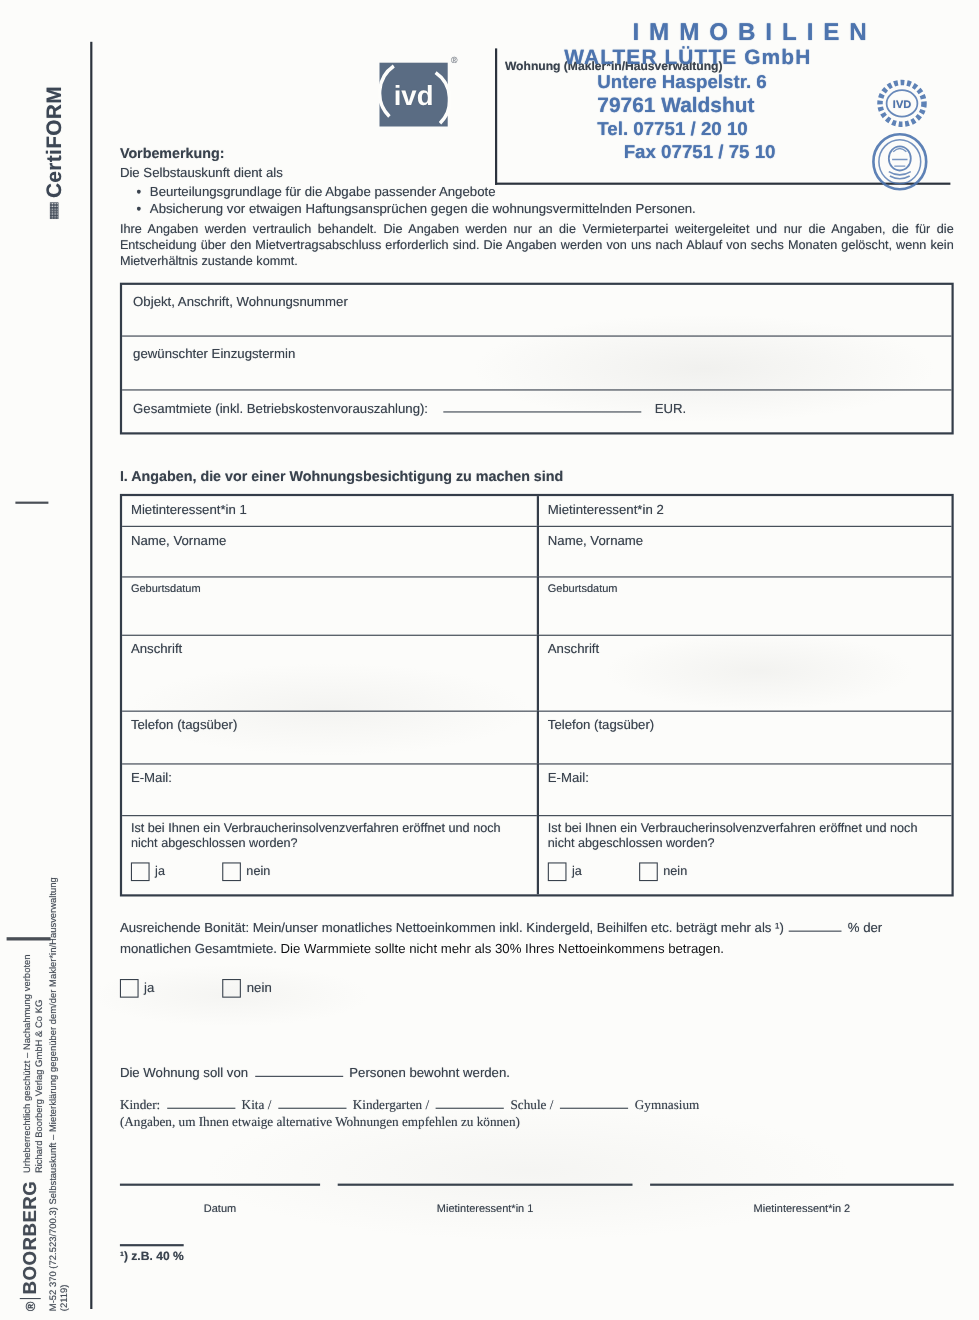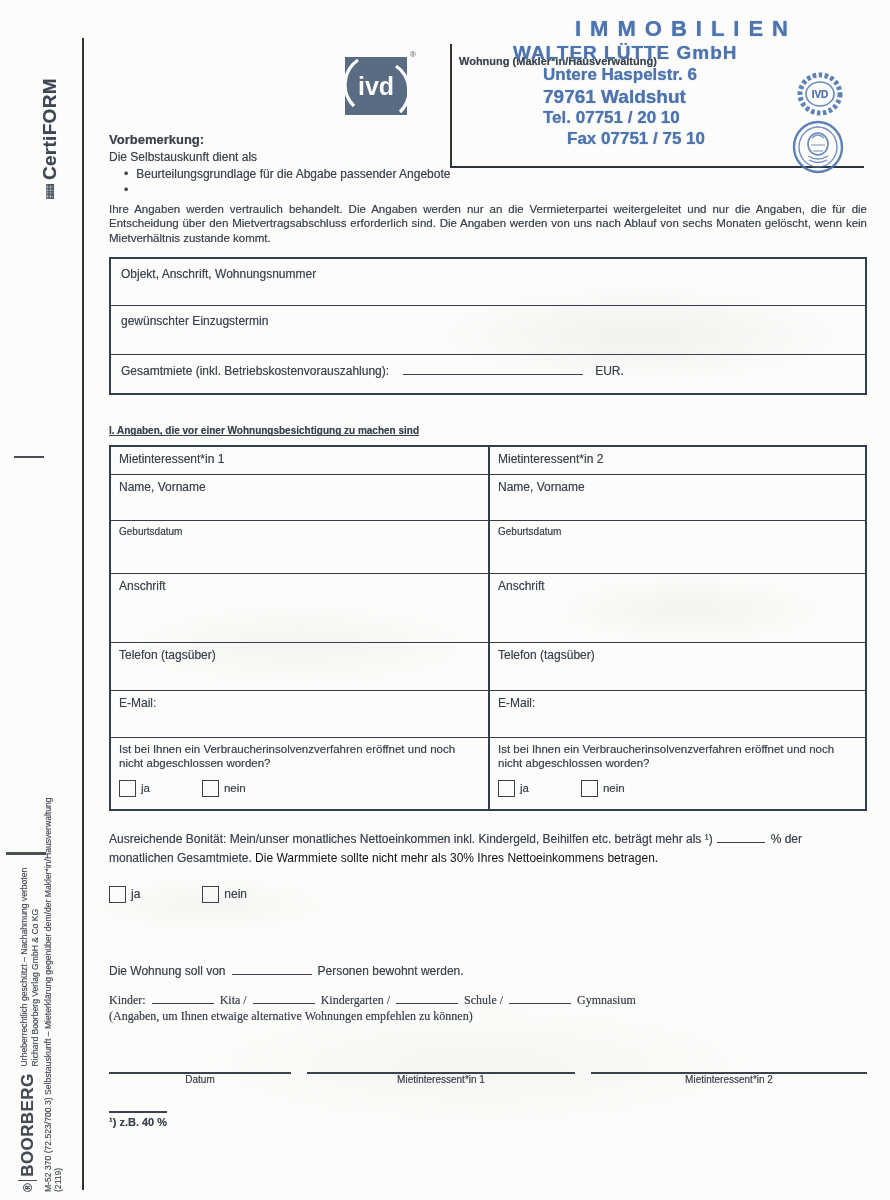--- a/index.html
+++ b/index.html
@@ -70,21 +70,21 @@
   .ob-r1{height:38px;}
   .ob-r2{height:40px;border-top:1.6px solid #343d49;}
   .ob-r3{height:30px;border-top:1.6px solid #343d49;}
 
   .blank{display:inline-block;border-bottom:1.6px solid #39424d;height:11px;vertical-align:baseline;}
   .w180{width:180px;margin:0 12px 0 14px;}
   .w48{width:48px;margin:0 6px 0 4px;}
   .w80{width:80px;margin:0 6px 0 6px;}
   .w62{width:62px;margin:0 6px;}
 
-  .sec-head{margin-top:30px;font-size:10px;font-weight:bold;text-decoration:underline;}
+  .sec-head{margin-top:30px;font-size:13px;font-weight:bold;}
 
   .app-table{margin-top:9px;display:grid;grid-template-columns:1fr 1fr;
     grid-template-rows:27px 46px 53px 69px 48px 47px 72px;border:2px solid #343d49;}
   .cell{padding:5px 8px 0 8px;overflow:hidden;}
   .c2{border-left:2px solid #343d49;}
   .rt{border-top:1.8px solid #343d49;}
   .cell-small{font-size:10px;}
   .cell-q{font-size:11.5px;line-height:1.2;}
   .cb-row{display:flex;align-items:center;margin-top:9px;}
   .checkbox{display:inline-block;width:15px;height:15px;border:1.7px solid #39424d;background:transparent;}
@@ -93,21 +93,21 @@
   .cb-gap-wide{margin-left:62px;}
 
   .bonitaet{margin-top:19px;font-size:12px;line-height:1.55;}
   .crisp{color:#101114;text-shadow:none;}
   .cb-standalone{display:flex;align-items:center;margin-top:18px;}
 
   .occupancy{margin-top:60px;}
   .children{margin-top:14px;line-height:1.35;font-family:Liberation Serif, serif;}
 
   .sig-row{margin-top:48px;display:flex;justify-content:space-between;}
-  .sig-col{border-top:2px solid #39424d;text-align:center;font-size:10px;padding-top:0;}
+  .sig-col{border-top:2px solid #39424d;text-align:center;font-size:10px;padding-top:16px;}
   .sig-date{width:182px;}
   .sig-p1{width:268px;}
   .sig-p2{width:276px;}
 
   .footnote-rule{margin-top:26px;width:58px;border-top:2px solid #39424d;}
   .footnote{margin-top:3px;font-size:11px;font-weight:bold;}
 </style>
 </head>
 <body>
 
@@ -182,20 +182,21 @@
 
     <p class="vb-head">Vorbemerkung:</p>
     <p class="vb-intro">Die Selbstauskunft dient als</p>
 
     <div class="bullet-line">
       <span class="bullet">•</span>
       <span>Beurteilungsgrundlage für die Abgabe passender Angebote</span>
     </div>
     <div class="bullet-line">
       <span class="bullet">•</span>
+      <span>Absicherung vor etwaigen Haftungsansprüchen gegen die wohnungsvermittelnden Personen.</span>
     </div>
 
     <p class="privacy">Ihre Angaben werden vertraulich behandelt. Die Angaben werden nur an die Vermieterpartei weitergeleitet und nur die Angaben, die für die Entscheidung über den Mietvertragsabschluss erforderlich sind. Die Angaben werden von uns nach Ablauf von sechs Monaten gelöscht, wenn kein Mietverhältnis zustande kommt.</p>
 
     <div class="object-box">
       <div class="ob-row ob-r1">
         <span>Objekt, Anschrift, Wohnungsnummer</span>
       </div>
       <div class="ob-row ob-r2">
         <span>gewünschter Einzugstermin</span>

